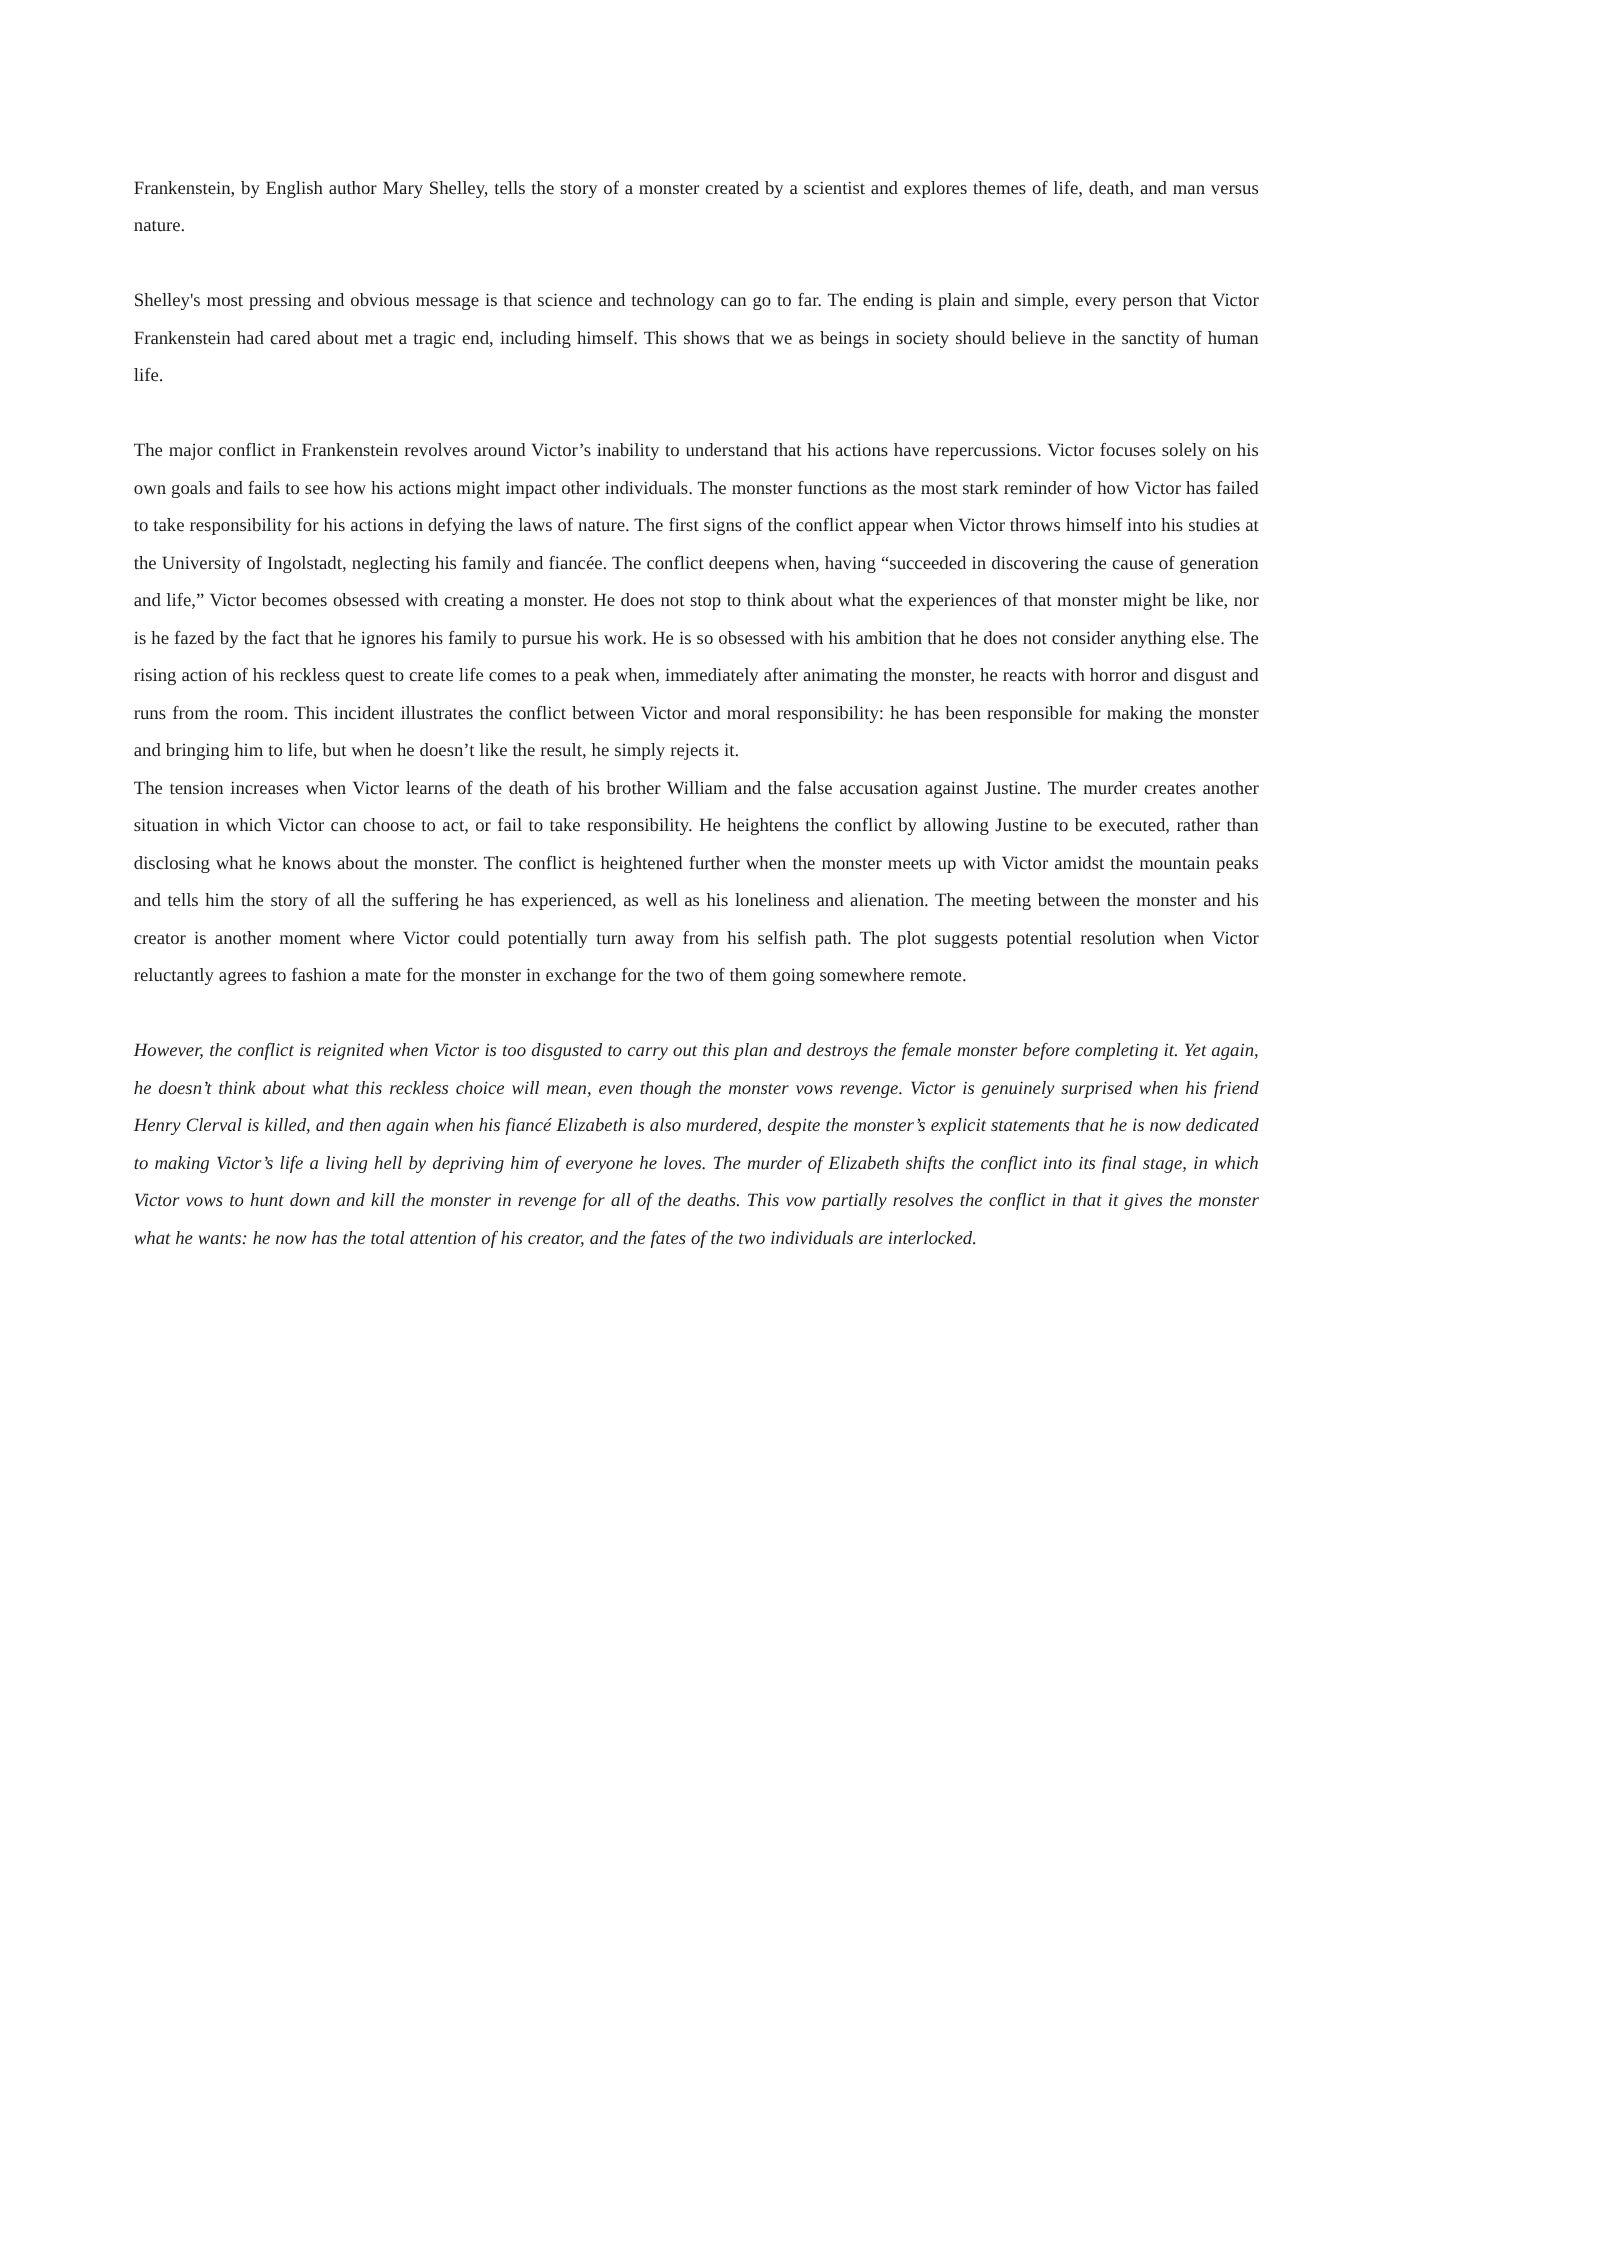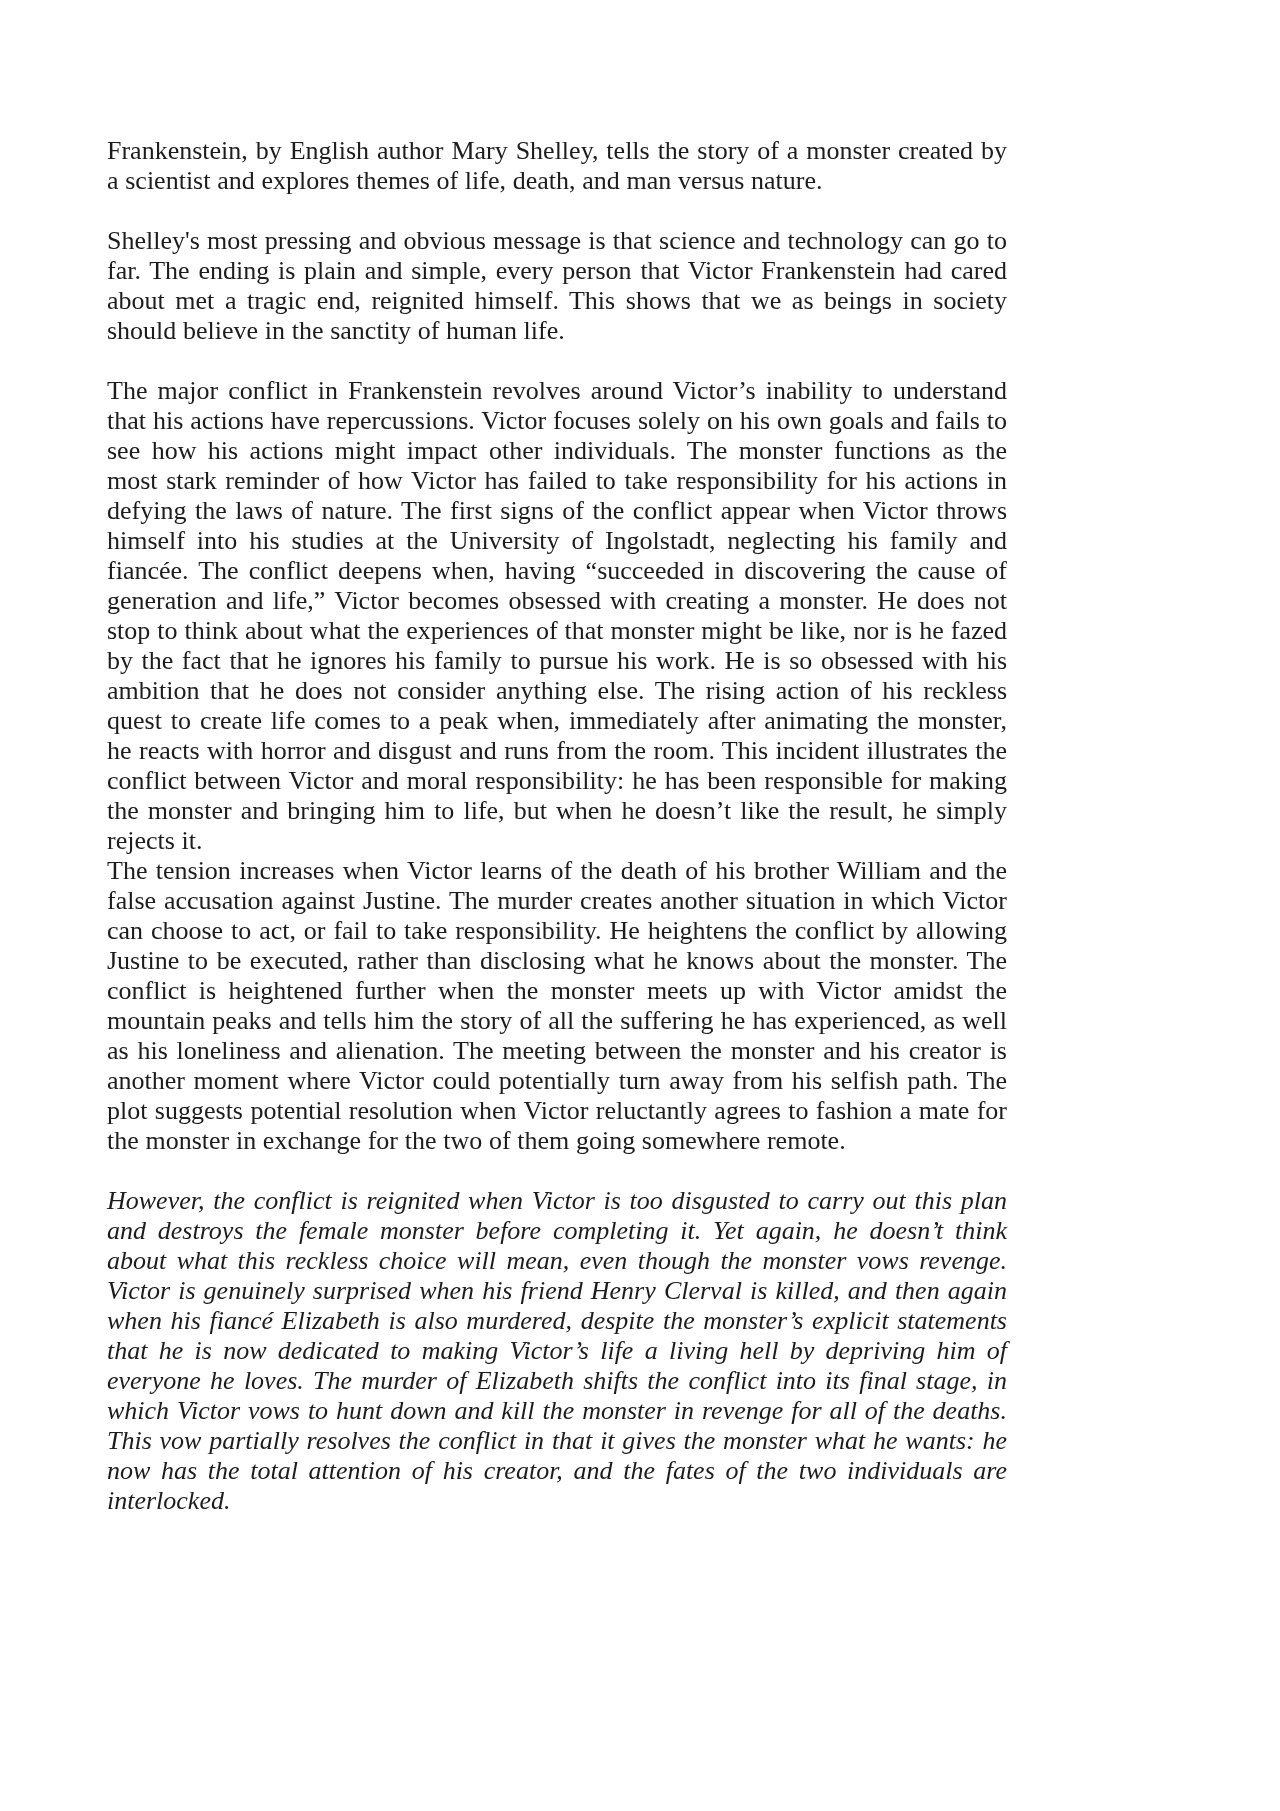--- a/index.html
+++ b/index.html
@@ -23,21 +23,21 @@
   }
   .doc-body {
     position: absolute;
     left: 107px;
     top: 136px;
     width: 900px;
   }
   .para {
     text-align: justify;
     text-justify: inter-word;
-    font-size: 26px;
+    font-size: 15px;
     line-height: 30px;
     margin: 0 0 30px 0;
     color: #1c1c1c;
     hyphens: none;
     word-spacing: 0.2px;
   }
   .para:last-child {
     margin-bottom: 0;
     font-style: italic;
   }
@@ -48,21 +48,21 @@
   }
 </style>
 </head>
 <body>
 
 <div class="page">
   <div class="doc-body">
 
     <p class="para">Frankenstein, by English author Mary Shelley, tells the story of a monster created by a scientist and explores themes of life, death, and man versus nature.</p>
 
-    <p class="para">Shelley's most pressing and obvious message is that science and technology can go to far. The ending is plain and simple, every person that Victor Frankenstein had cared about met a tragic end, reignited himself. This shows that we as beings in society should believe in the sanctity of human life.</p>
+    <p class="para">Shelley's most pressing and obvious message is that science and technology can go to far. The ending is plain and simple, every person that Victor Frankenstein had cared about met a tragic end, including himself. This shows that we as beings in society should believe in the sanctity of human life.</p>
 
     <p class="para tight" style="margin-bottom:0;">The major conflict in Frankenstein revolves around Victor’s inability to understand that his actions have repercussions. Victor focuses solely on his own goals and fails to see how his actions might impact other individuals. The monster functions as the most stark reminder of how Victor has failed to take responsibility for his actions in defying the laws of nature. The first signs of the conflict appear when Victor throws himself into his studies at the University of Ingolstadt, neglecting his family and fiancée. The conflict deepens when, having “succeeded in discovering the cause of generation and life,” Victor becomes obsessed with creating a monster. He does not stop to think about what the experiences of that monster might be like, nor is he fazed by the fact that he ignores his family to pursue his work. He is so obsessed with his ambition that he does not consider anything else. The rising action of his reckless quest to create life comes to a peak when, immediately after animating the monster, he reacts with horror and disgust and runs from the room. This incident illustrates the conflict between Victor and moral responsibility: he has been responsible for making the monster and bringing him to life, but when he doesn’t like the result, he simply rejects it.</p>
 
     <p class="para">The tension increases when Victor learns of the death of his brother William and the false accusation against Justine. The murder creates another situation in which Victor can choose to act, or fail to take responsibility. He heightens the conflict by allowing Justine to be executed, rather than disclosing what he knows about the monster. The conflict is heightened further when the monster meets up with Victor amidst the mountain peaks and tells him the story of all the suffering he has experienced, as well as his loneliness and alienation. The meeting between the monster and his creator is another moment where Victor could potentially turn away from his selfish path. The plot suggests potential resolution when Victor reluctantly agrees to fashion a mate for the monster in exchange for the two of them going somewhere remote.</p>
 
     <p class="para">However, the conflict is reignited when Victor is too disgusted to carry out this plan and destroys the female monster before completing it. Yet again, he doesn’t think about what this reckless choice will mean, even though the monster vows revenge. Victor is genuinely surprised when his friend Henry Clerval is killed, and then again when his fiancé Elizabeth is also murdered, despite the monster’s explicit statements that he is now dedicated to making Victor’s life a living hell by depriving him of everyone he loves. The murder of Elizabeth shifts the conflict into its final stage, in which Victor vows to hunt down and kill the monster in revenge for all of the deaths. This vow partially resolves the conflict in that it gives the monster what he wants: he now has the total attention of his creator, and the fates of the two individuals are interlocked.</p>
 
   </div>
 </div>
 

